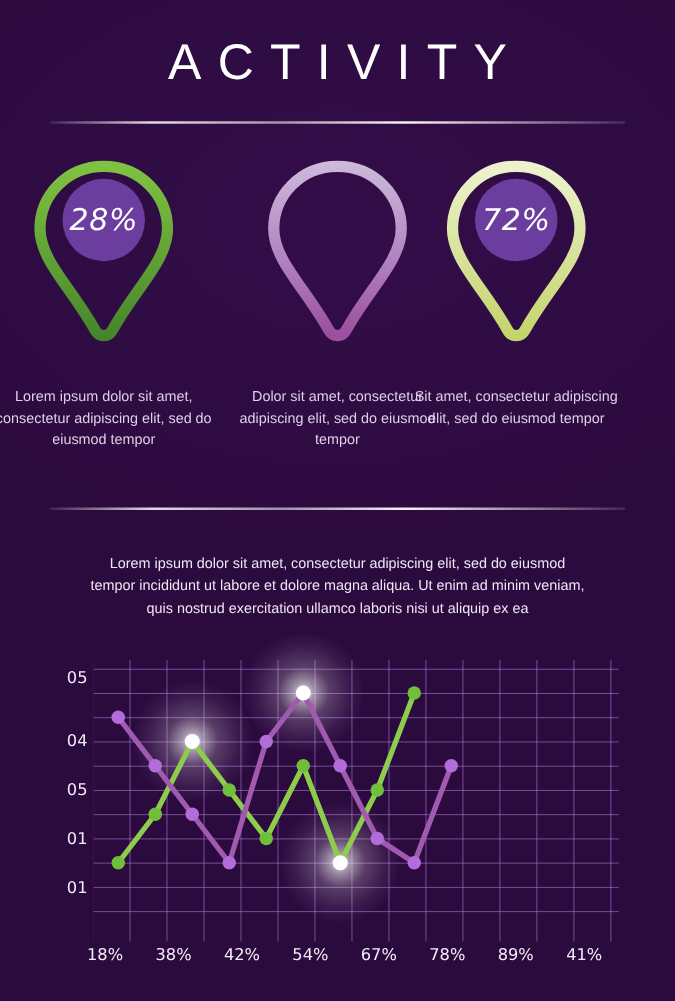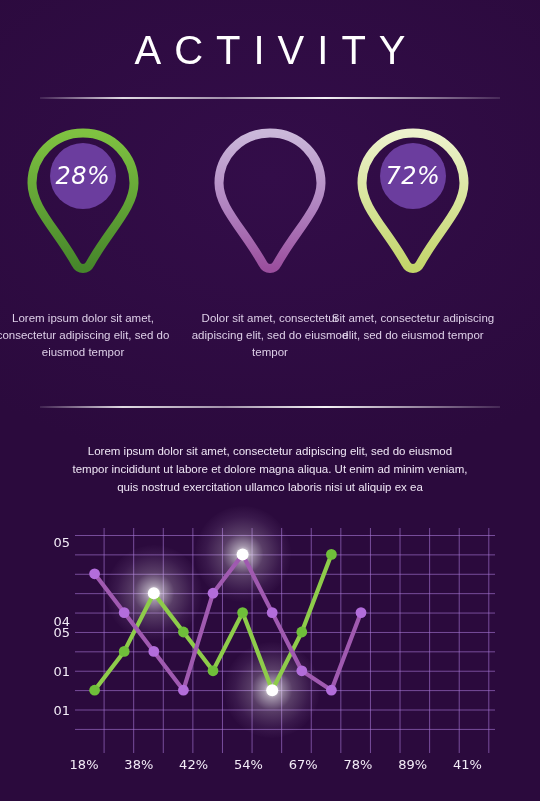--- a/index.html
+++ b/index.html
@@ -199,21 +199,21 @@
 
   <div class="divider" id="divider-mid"></div>
 
   <div class="body-text">Lorem ipsum dolor sit amet, consectetur adipiscing elit, sed do eiusmod tempor incididunt ut labore et dolore magna aliqua. Ut enim ad minim veniam, quis nostrud exercitation ullamco laboris nisi ut aliquip ex ea</div>
 
   <div class="chart">
     <div class="ylabels">
         <div class="ylabel" style="top: 175.6px;">01</div>
         <div class="ylabel" style="top: 136.8px;">01</div>
         <div class="ylabel" style="top: 98px;">05</div>
-        <div class="ylabel" style="top: 59.2px; margin-top: 28px;">04</div>
+        <div class="ylabel" style="top: 59.2px;">04</div>
         <div class="ylabel" style="top: 8px;">05</div>
       </div>
     <div class="grid-ext"></div>
     <div class="plot">
       <div class="grid"></div>
       <div class="glow" style="left: 78.8px; top: 65.2px;"></div>
         <div class="glow" style="left: 197.2px; top: 162.2px;"></div>
         <div class="glow" style="left: 167.6px; top: 26.4px;"></div>
         <svg class="svg-lines" id="series-svg" viewBox="0 0 420 205">
           <polyline points="19.6,162.2 49.2,123.39999999999999 78.80000000000001,65.19999999999999 108.4,104 138,142.79999999999998 167.6,84.6 197.20000000000002,162.2 226.8,104 256.40000000000003,26.4" fill="none" stroke="#8ecc4b" stroke-width="4.2" stroke-linejoin="round" stroke-linecap="round"></polyline>

